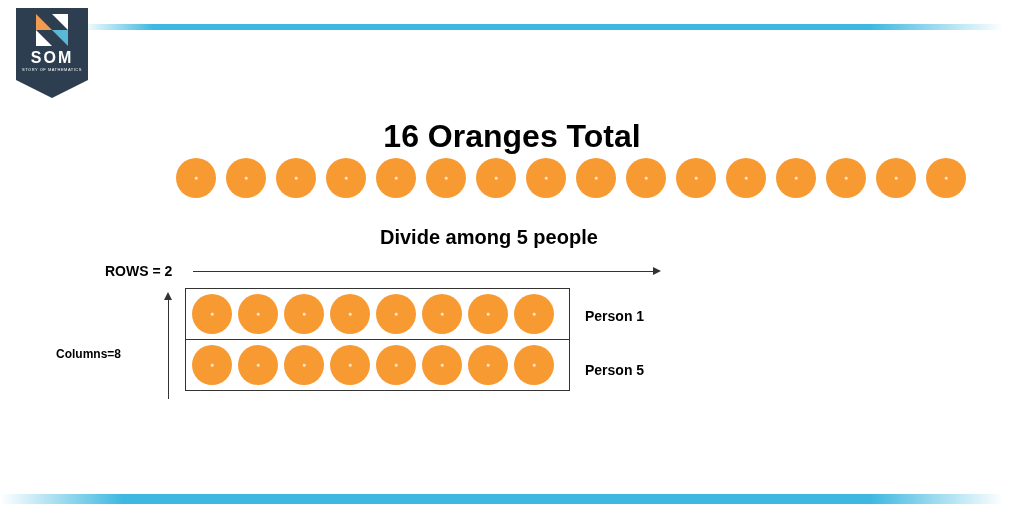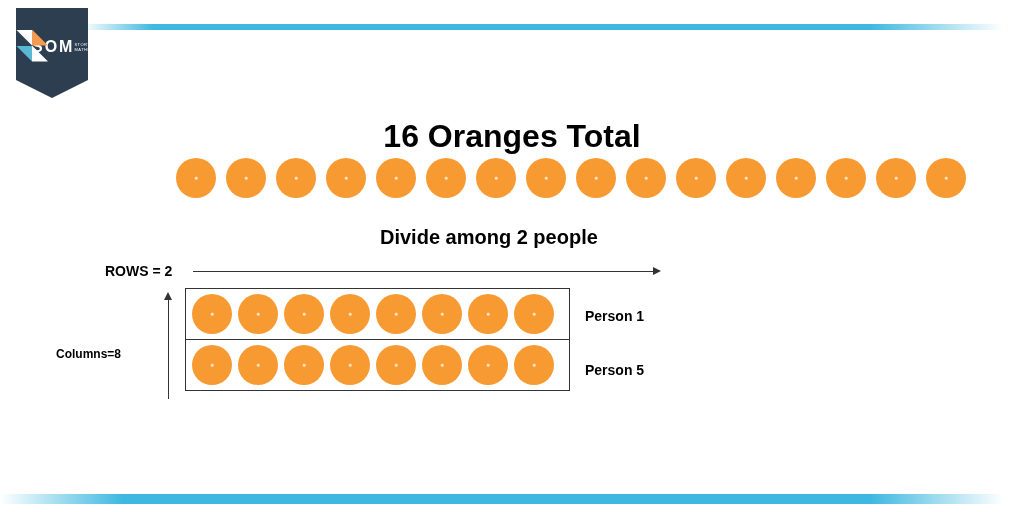--- a/index.html
+++ b/index.html
@@ -39,23 +39,23 @@
       left: 16px;
       width: 72px;
       height: 92px;
     }
     .logo-badge {
       width: 72px;
       height: 72px;
       background: #2c3e50;
       position: relative;
       display: flex;
+      flex-direction: column;
       align-items: center;
       padding-top: 6px;
-      padding-left: 16px;
     }
     .logo-badge::after {
       content: '';
       position: absolute;
       bottom: -18px;
       left: 0;
       width: 0;
       height: 0;
       border-left: 36px solid transparent;
       border-right: 36px solid transparent;
@@ -245,21 +245,21 @@
   <div class="orange"></div>
   <div class="orange"></div>
   <div class="orange"></div>
   <div class="orange"></div>
   <div class="orange"></div>
   <div class="orange"></div>
   <div class="orange"></div>
   <div class="orange"></div>
 </div>
 
-<div class="subtitle">Divide among 2 people</div>
+<div class="subtitle">Divide among 5 people</div>
 
 <div class="rows-label">ROWS = 2</div>
 <div class="arrow-right"></div>
 
 <div class="cols-label">Columns=8</div>
 <div class="arrow-up"></div>
 
 <div class="grid-box">
   <div class="grid-row">
     <div class="orange"></div>

